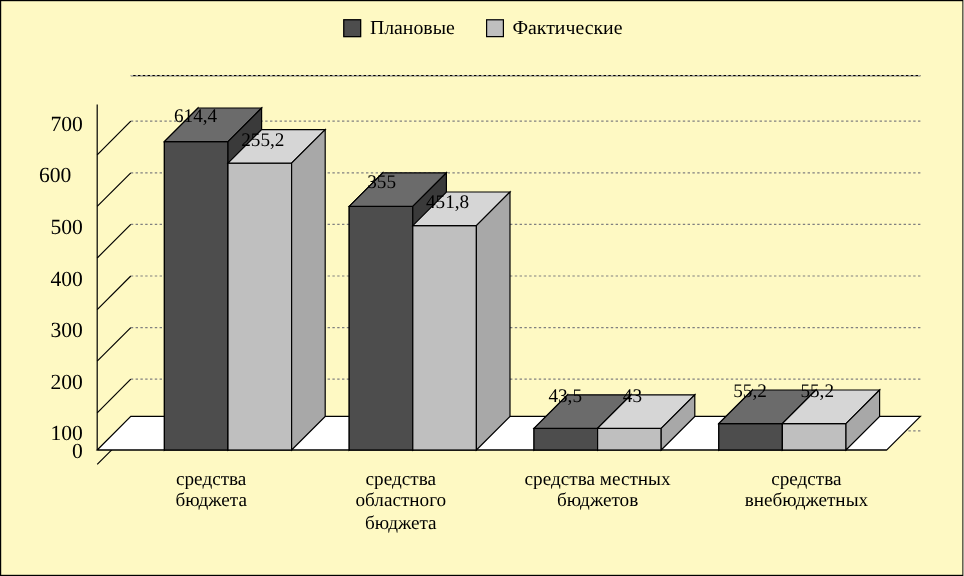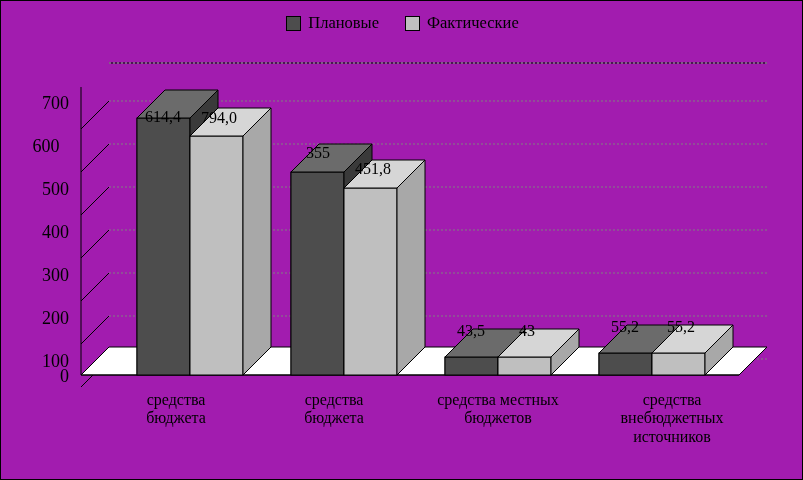--- a/index.html
+++ b/index.html
@@ -7,21 +7,21 @@
     padding: 0;
     background: #ffffff;
   }
   body {
     font-family: "Liberation Serif", serif;
   }
   #page {
     position: relative;
     width: 803px;
     height: 480px;
-    background: #a21caf;
+    background: #fef9c3;
     border: 1px solid #000000;
     box-sizing: border-box;
     overflow: hidden;
   }
 
   
   #legend {
     position: absolute;
     left: 0;
     top: 14px;
@@ -180,43 +180,43 @@
 
   <div class="axis-label" style="left:22px; top:93px;">700</div>
   <div class="axis-label" style="left:22px; top:136px;text-align:center;">600</div>
   <div class="axis-label" style="left:22px; top:179px;">500</div>
   <div class="axis-label" style="left:22px; top:222px;">400</div>
   <div class="axis-label" style="left:22px; top:265px;">300</div>
   <div class="axis-label" style="left:22px; top:308px;font-family:Liberation Serif, serif;">200</div>
   <div class="axis-label" style="left:22px; top:351px;">100</div>
   <div class="axis-label" style="left:22px; top:366px;">0</div>
 
-  <div class="value-label" style="left:126px; top:89px; width:72px;margin-top:19px;">614,4</div>
-  <div class="value-label" style="left:182px; top:109px; width:72px;">794,0</div>
+  <div class="value-label" style="left:126px; top:89px; width:72px;">614,4</div>
+  <div class="value-label" style="left:182px; top:109px; width:72px;">255,2</div>
 
   <div class="value-label" style="left:281px; top:144px; width:72px;">355</div>
   <div class="value-label" style="left:336px; top:160px; width:72px;">451,8</div>
 
   <div class="value-label" style="left:434px; top:322px; width:72px;">43,5</div>
   <div class="value-label" style="left:490px; top:322px; width:72px;">43</div>
 
   <div class="value-label" style="left:588px; top:318px; width:72px;">55,2</div>
   <div class="value-label" style="left:644px; top:318px; width:72px;">55,2</div>
 
   <div class="cat-label" style="left:95px; top:390px; width:160px;">
     <div>средства</div>
     <div>бюджета</div>
   </div>
   <div class="cat-label" style="left:253px; top:390px; width:160px;">
     <div>средства</div>
+    <div>областного</div>
     <div>бюджета</div>
   </div>
   <div class="cat-label" style="left:404px; top:390px; width:186px;">
     <div>средства местных</div>
     <div>бюджетов</div>
   </div>
   <div class="cat-label" style="left:585px; top:390px; width:172px;">
     <div>средства</div>
     <div>внебюджетных</div>
-    <div>источников</div>
   </div>
 
 </div>
 
 </body></html>

